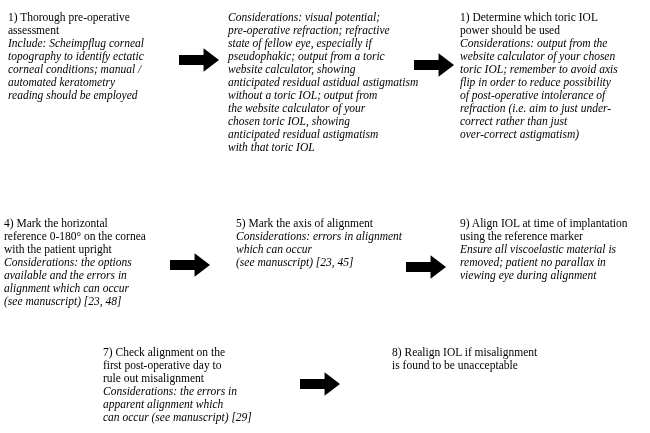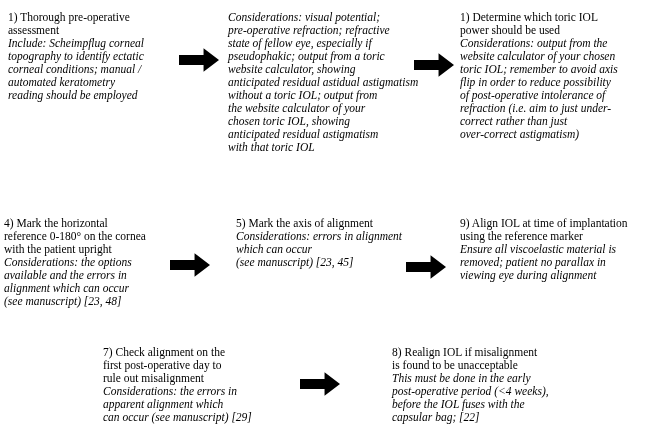--- a/index.html
+++ b/index.html
@@ -142,19 +142,15 @@
 
   <div class="arrow" style="left:300px; top:372px;">
     <svg viewBox="0 0 44 26" aria-hidden="true">
       <polygon points="0,7.5 27,7.5 27,0 44,13 27,26 27,18.5 0,18.5" fill="#000000"></polygon>
     </svg>
   </div>
 
   <div class="step" style="left:368px; top:346px; width:220px;margin-left:24px;">
     <div class="step-title">8) Realign IOL if misalignment
 is found to be unacceptable</div>
-    <div class="step-body">This must be done in the early
-post-operative period (&lt;4 weeks),
-before the IOL fuses with the
-capsular bag; [22]</div>
   </div>
 
 </div>
 
 </body></html>

